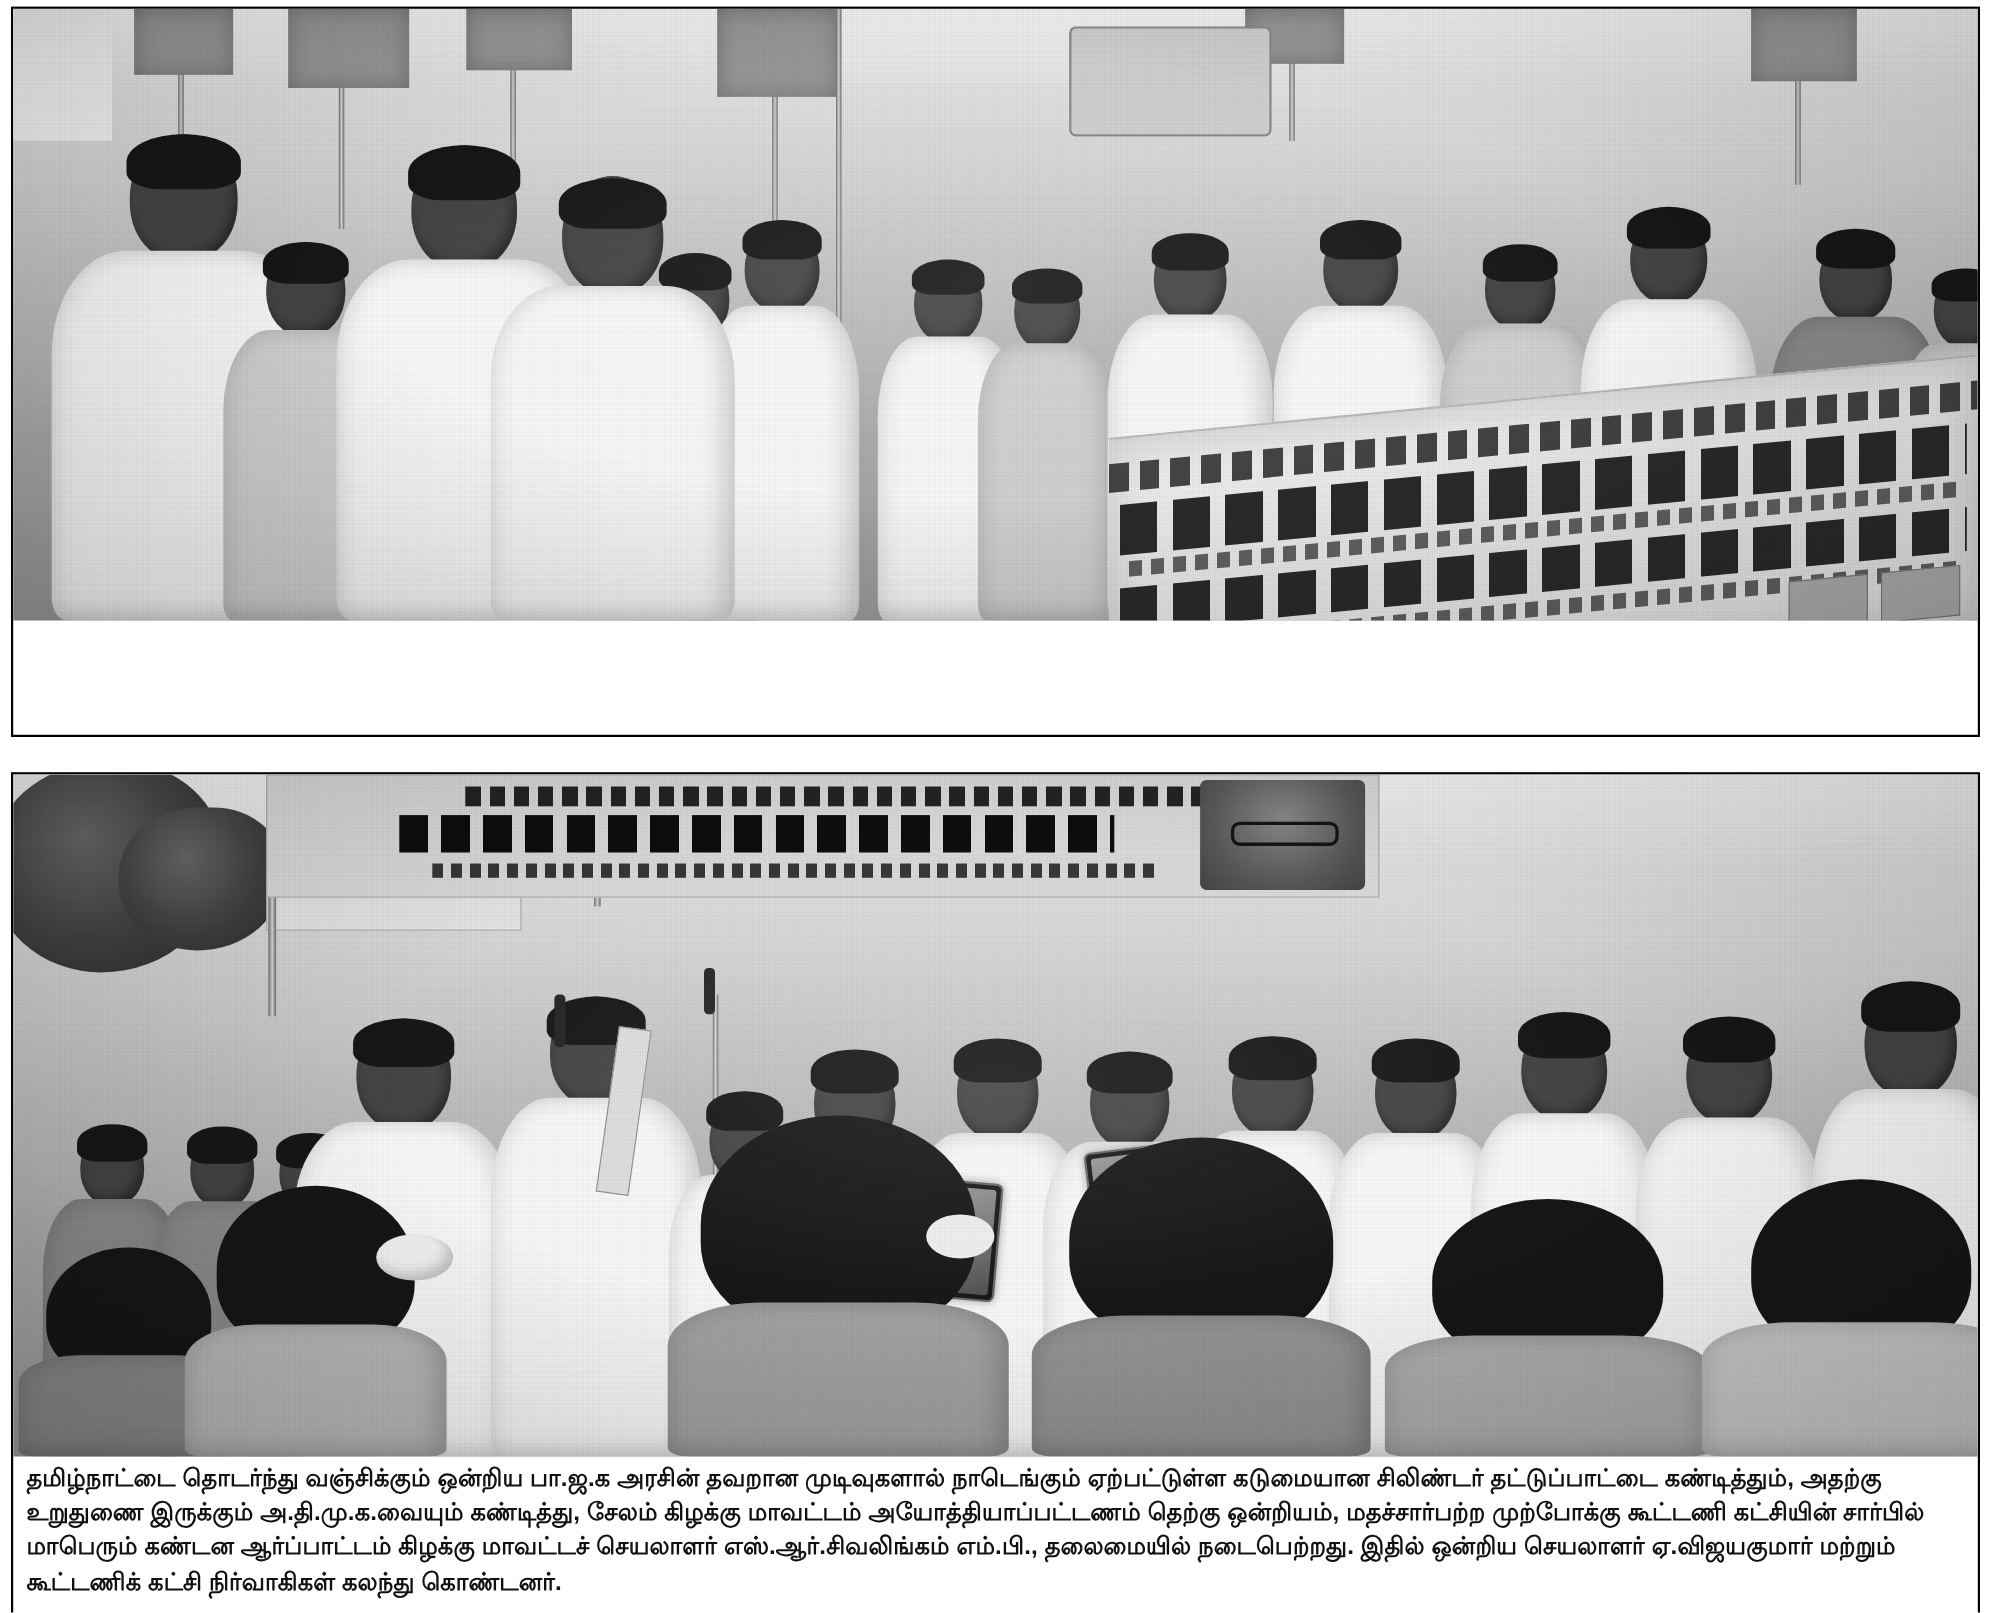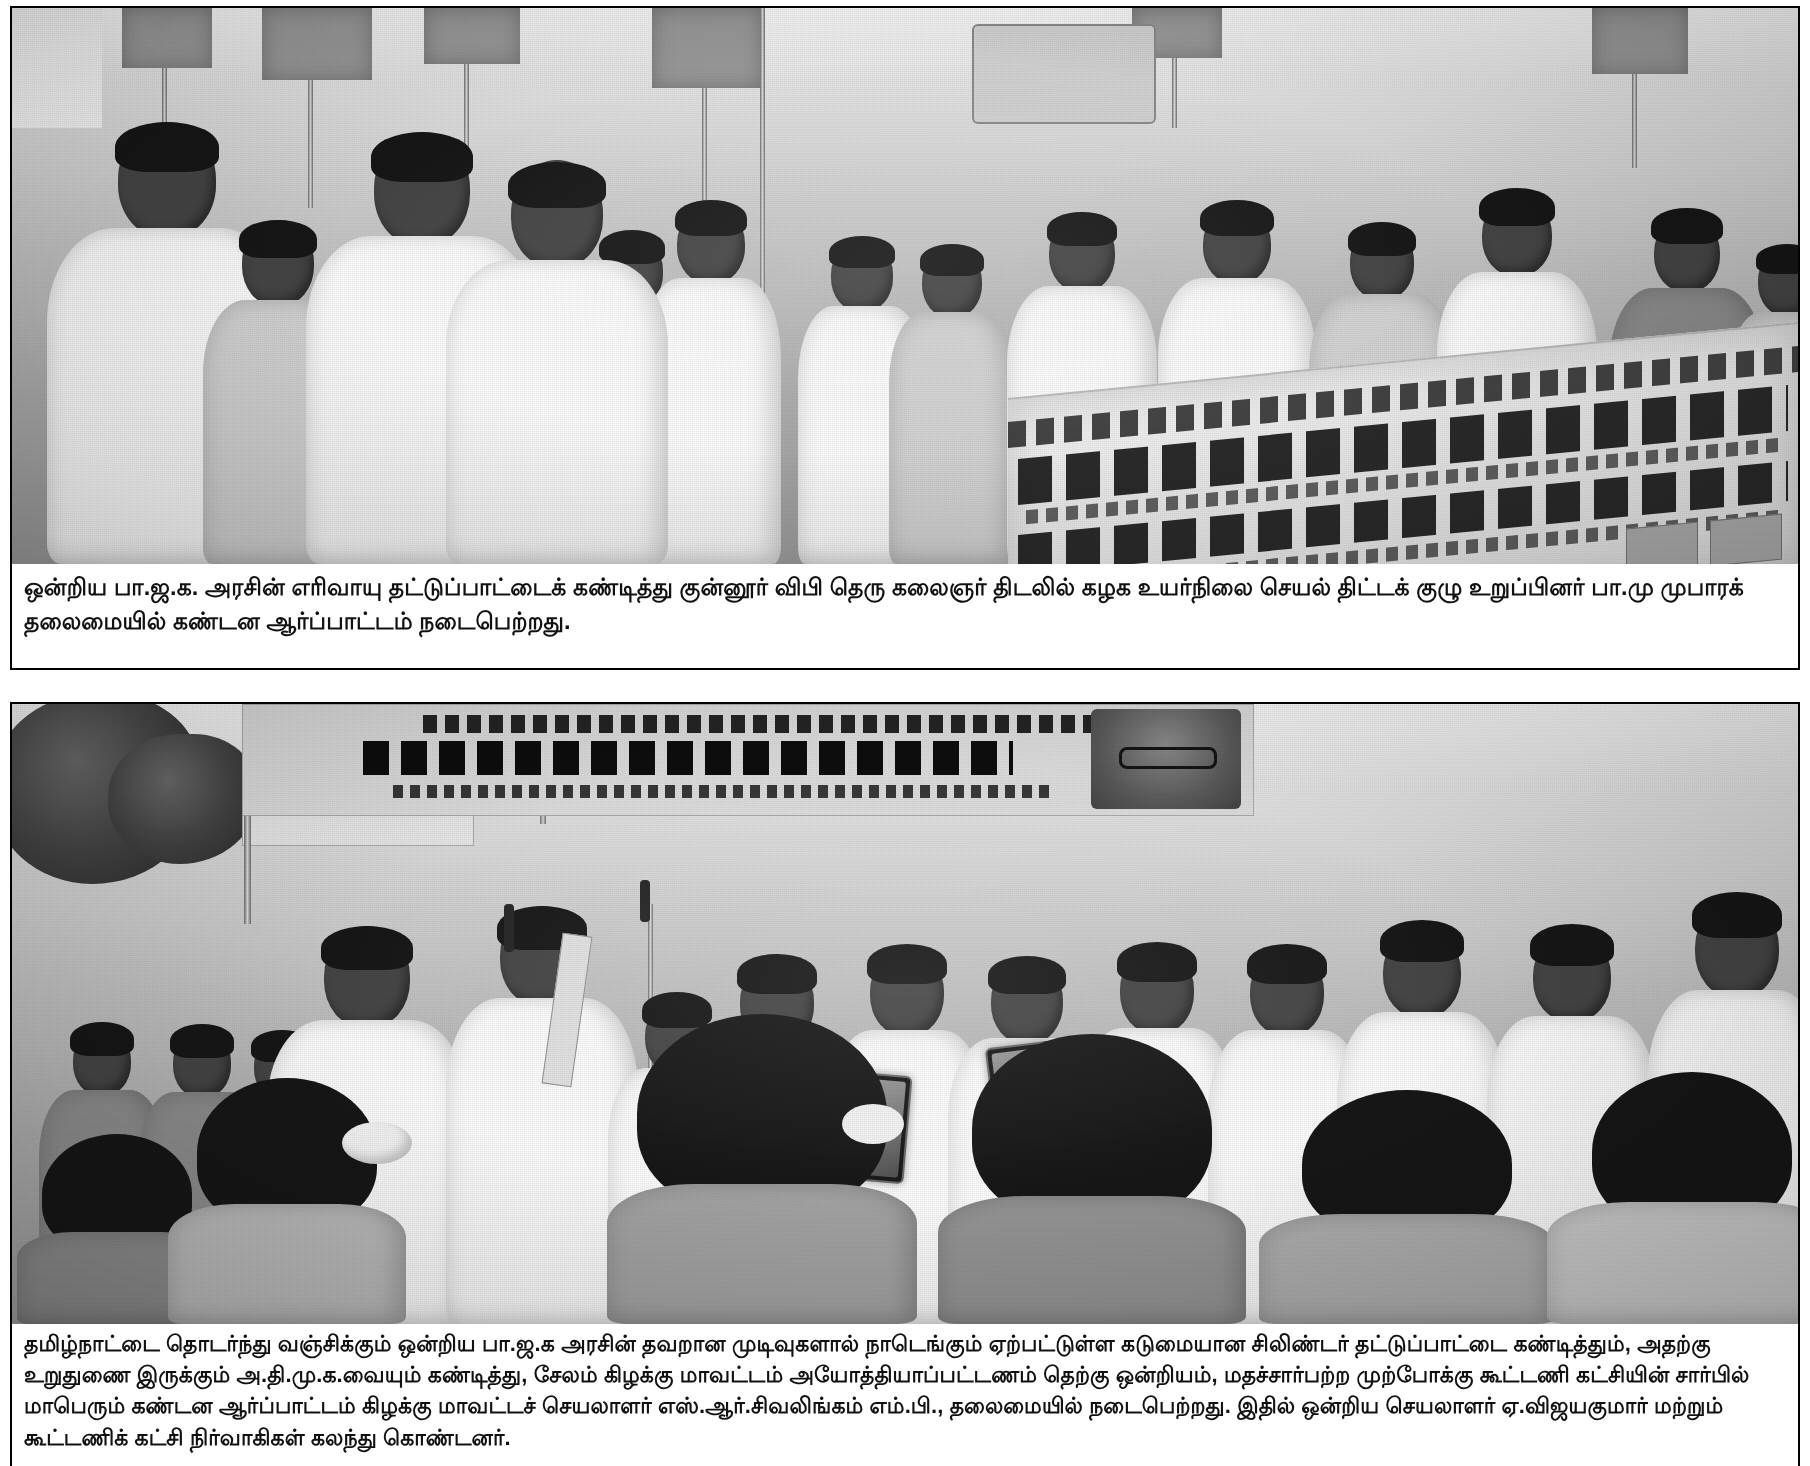--- a/index.html
+++ b/index.html
@@ -364,21 +364,20 @@
         <div class="b-thin" style="top:184px;"></div>
 
         <div class="b-logo" style="right:16px;"></div>
         <div class="b-logo" style="right:100px;"></div>
       </div>
 
       <div class="grain"></div>
       <div class="vignette"></div>
     </div>
 
-    <div class="caption">ஒன்றிய பா.ஜ.க. அரசின் எரிவாயு தட்டுப்பாட்டைக் கண்டித்து குன்னூர் விபி தெரு கலைஞர் திடலில் கழக உயர்நிலை செயல் திட்டக் குழு உறுப்பினர் பா.மு முபாரக் தலைமையில் கண்டன ஆர்ப்பாட்டம் நடைபெற்றது.</div>
   </div>
 
   <div class="article second">
 
     <div class="photo p2">
       <div class="sky"></div>
 
       <div class="tree" style="left:-20px;top:-10px;width:210px;height:190px;"></div>
       <div class="tree" style="left:96px;top:30px;width:150px;height:130px;"></div>
       <div style="position:absolute;left:230px;top:30px;width:230px;height:110px;background:#e2e0db;border:1px solid #a9a7a2;"></div>

